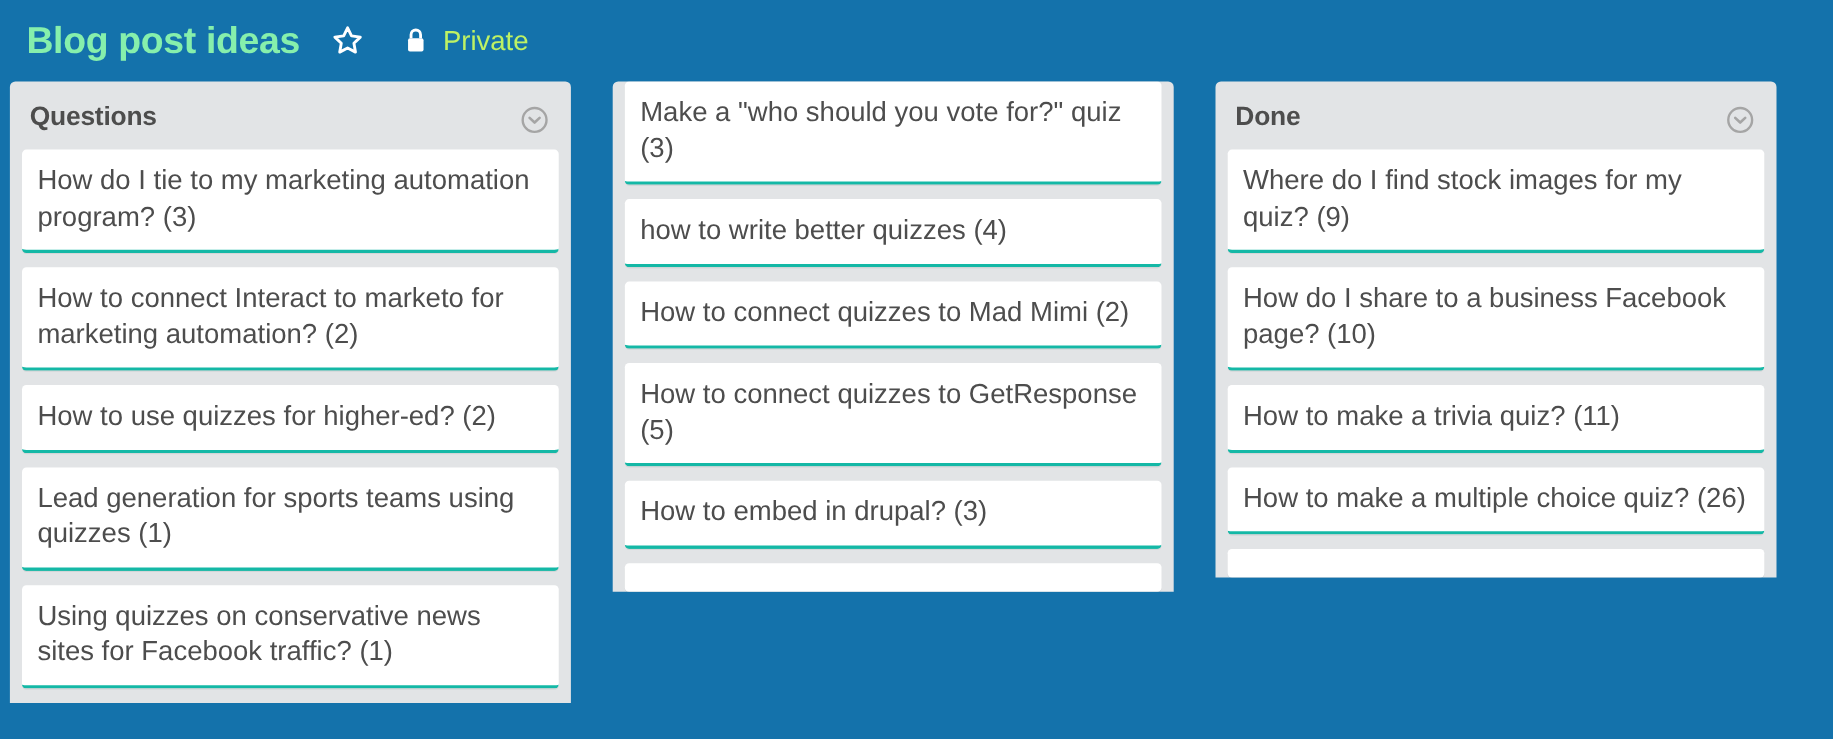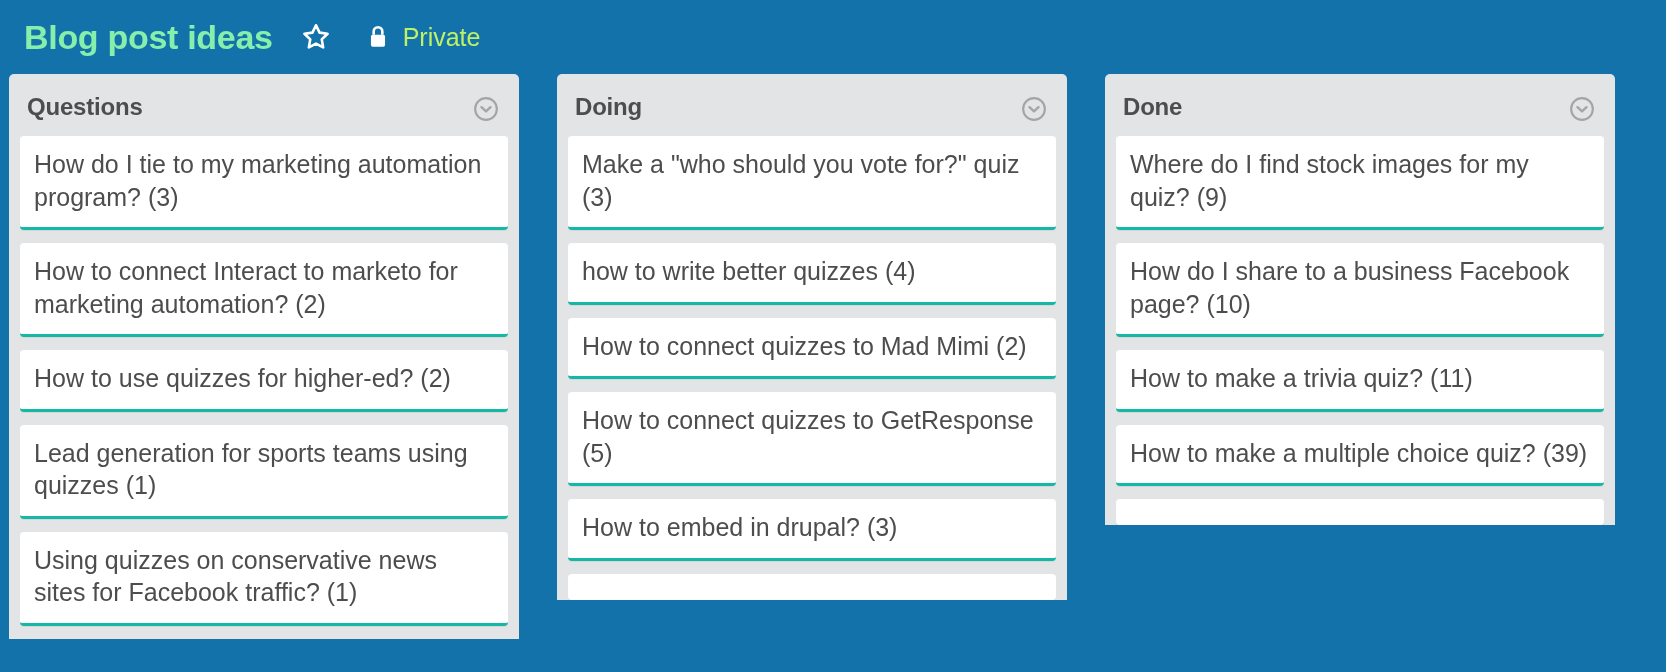--- a/index.html
+++ b/index.html
@@ -187,29 +187,20 @@
         <div class="card">
           <div class="card-text">Lead generation for sports teams using quizzes (1)</div>
         </div>
         <div class="card">
           <div class="card-text">Using quizzes on conservative news sites for Facebook traffic? (1)</div>
         </div>
       </div>
     </div>
 
     <div class="list">
-      <div class="list-header">
-        <div class="list-title">Doing</div>
-        <span>
-          <svg class="list-menu-icon" viewBox="0 0 24 24" aria-hidden="true">
-            <circle cx="12" cy="12" r="10" fill="none" stroke="#a5a5a5" stroke-width="2"></circle>
-            <path d="M7.8 10.3L12 14.2l4.2-3.9" fill="none" stroke="#a5a5a5" stroke-width="2.2" stroke-linecap="round" stroke-linejoin="round"></path>
-          </svg>
-        </span>
-      </div>
       <div class="cards">
         <div class="card">
           <div class="card-text">Make a "who should you vote for?" quiz (3)</div>
         </div>
         <div class="card">
           <div class="card-text">how to write better quizzes (4)</div>
         </div>
         <div class="card">
           <div class="card-text">How to connect quizzes to Mad Mimi (2)</div>
         </div>
@@ -239,21 +230,21 @@
         <div class="card">
           <div class="card-text">Where do I find stock images for my quiz? (9)</div>
         </div>
         <div class="card">
           <div class="card-text">How do I share to a business Facebook page? (10)</div>
         </div>
         <div class="card">
           <div class="card-text">How to make a trivia quiz? (11)</div>
         </div>
         <div class="card">
-          <div class="card-text">How to make a multiple choice quiz? (39)</div>
+          <div class="card-text">How to make a multiple choice quiz? (26)</div>
         </div>
         <div class="card partial">
           <div class="card-text"></div>
         </div>
       </div>
     </div>
 
   </div>
 </div>
 

